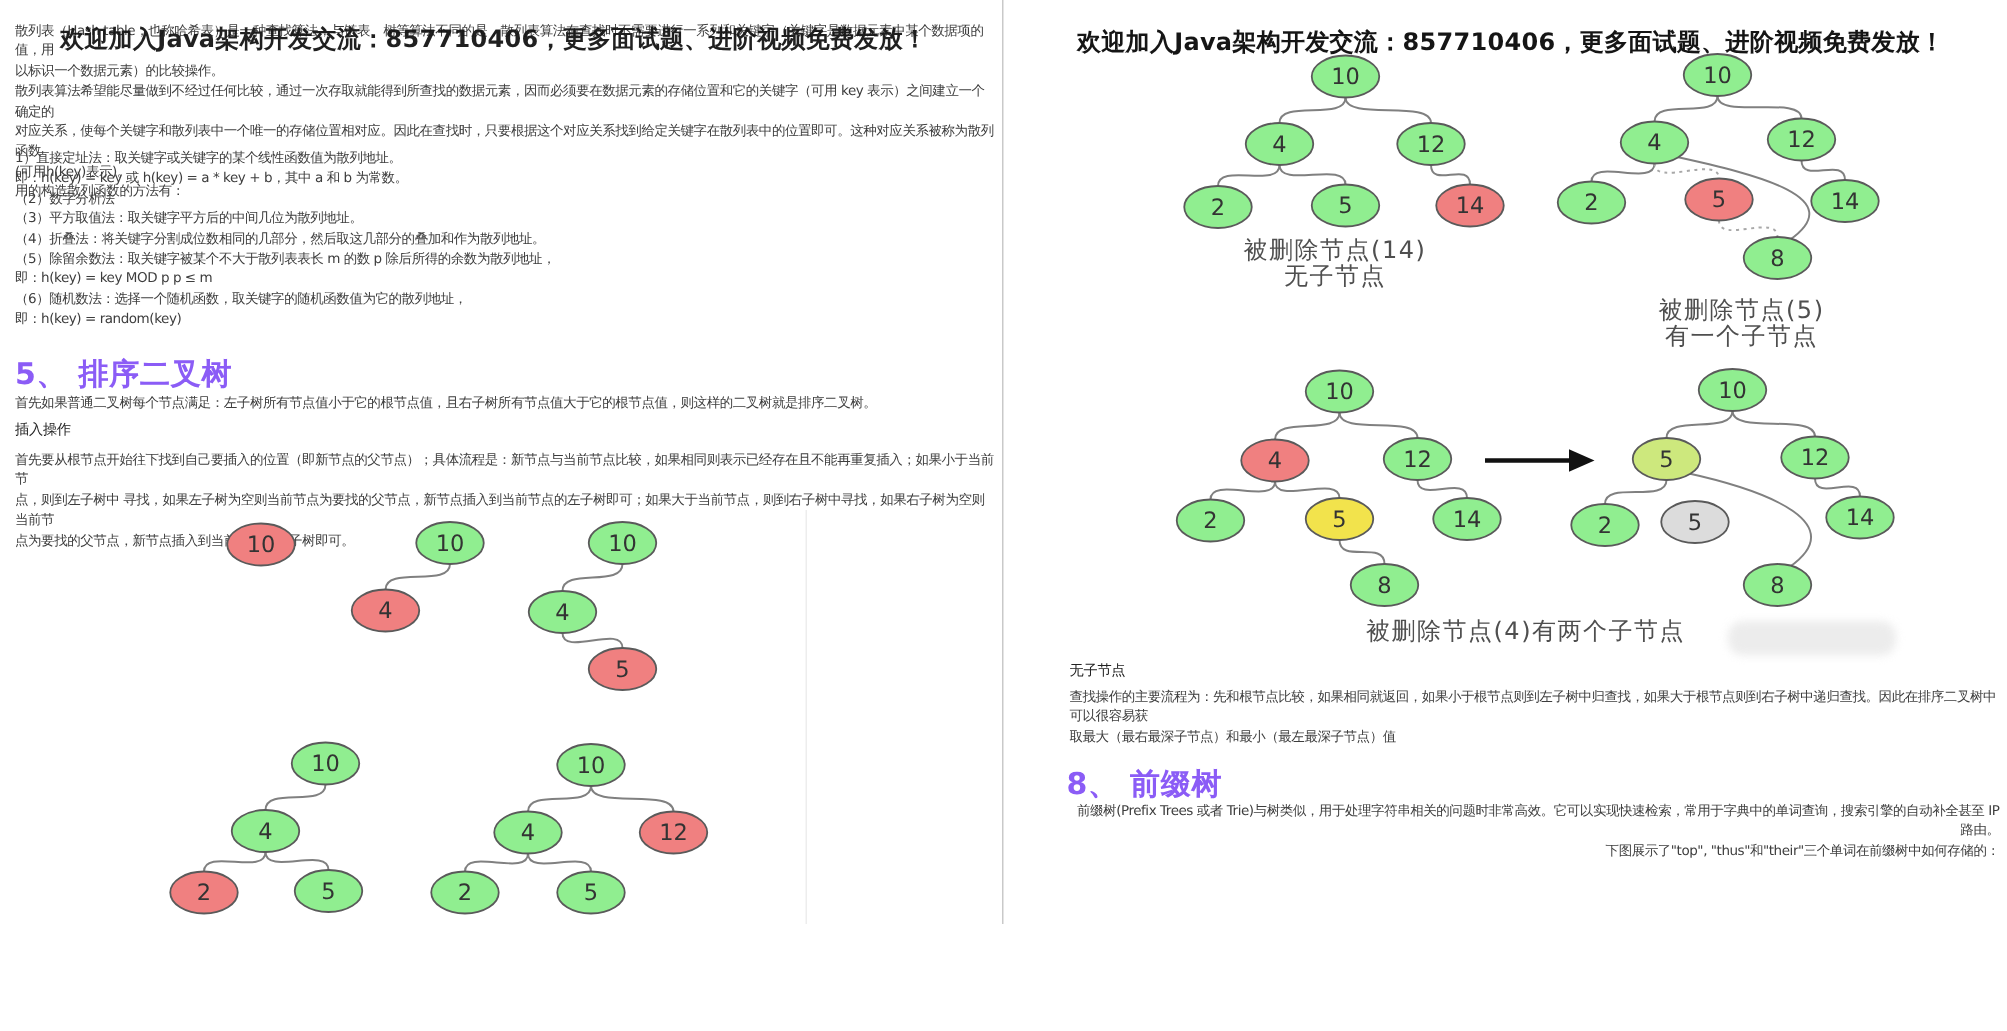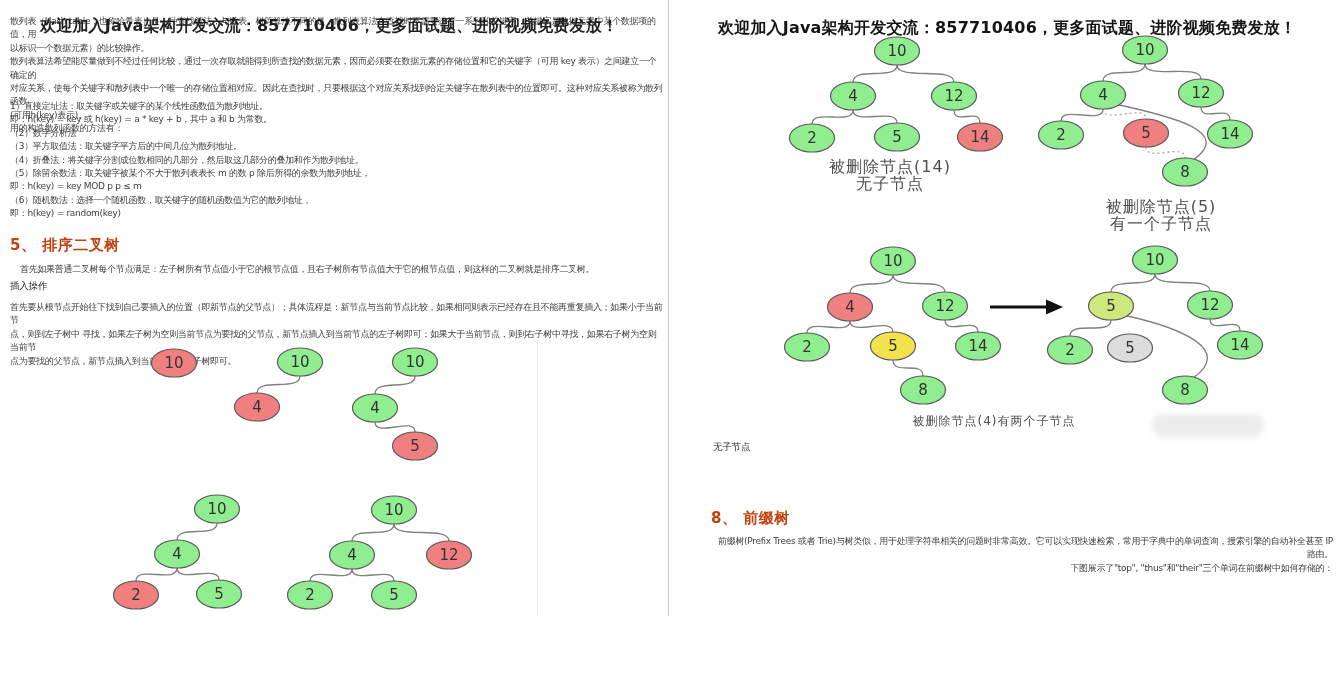--- a/index.html
+++ b/index.html
@@ -10,31 +10,31 @@
   }
   .page{position:absolute;top:0;height:687px;overflow:hidden;background:#fff;}
   .page-left{left:0;width:668px;}
   .page-right{left:668px;width:670px;}
   .divider{position:absolute;top:0;left:668px;width:1px;height:687px;background:#c9c9c9;}
   .img-border{position:absolute;left:537px;top:340px;width:1px;height:347px;background:#ededed;}
   .body-text{
     position:absolute;font-size:9px;line-height:13.4px;letter-spacing:-0.3px;
     color:#3d3d3d;white-space:pre-line;width:655px;
   }
-  .h-num{position:absolute;font-size:15px;font-weight:bold;color:#c2410c;letter-spacing:0.5px;}
+  .h-num{position:absolute;font-size:20px;font-weight:bold;color:#8b5cf6;letter-spacing:0.5px;}
   .sub-b{position:absolute;font-size:9.5px;font-weight:normal;color:#222222;letter-spacing:-0.2px;}
   .watermark{
     position:absolute;font-size:16px;font-weight:bold;color:#151515;
     letter-spacing:0.2px;opacity:0.95;white-space:nowrap;
   }
   .tree-label{
     position:absolute;transform:translateX(-50%);text-align:center;
     color:#4f4f4f;font-size:16px;line-height:17px;white-space:pre-line;letter-spacing:1px;
   }
-  .tree-label.big{font-size:12px;line-height:18px;}
+  .tree-label.big{font-size:16px;line-height:18px;margin-left:23px;}
   .svg-layer{position:absolute;left:0;top:0;}
   .blur-blob{
     position:absolute;background:#e9e9e9;border-radius:10px;filter:blur(3px);opacity:0.85;
   }
 </style>
 </head>
 <body>
 
 <div class="canvas">
 
@@ -49,21 +49,21 @@
     <div class="body-text" style="left:10px;top:100px;">1）直接定址法：取关键字或关键字的某个线性函数值为散列地址。
 即：h(key) = key 或 h(key) = a * key + b，其中 a 和 b 为常数。
 （2）数字分析法
 （3）平方取值法：取关键字平方后的中间几位为散列地址。
 （4）折叠法：将关键字分割成位数相同的几部分，然后取这几部分的叠加和作为散列地址。
 （5）除留余数法：取关键字被某个不大于散列表表长 m 的数 p 除后所得的余数为散列地址，
 即：h(key) = key MOD p p ≤ m
 （6）随机数法：选择一个随机函数，取关键字的随机函数值为它的散列地址，
 即：h(key) = random(key)</div>
     <div class="h-num" style="left:10px;top:236px;">5、 排序二叉树</div>
-    <div class="body-text" style="left:20px;top:263px;">首先如果普通二叉树每个节点满足：左子树所有节点值小于它的根节点值，且右子树所有节点值大于它的根节点值，则这样的二叉树就是排序二叉树。</div>
+    <div class="body-text" style="left:10px;top:263px;">首先如果普通二叉树每个节点满足：左子树所有节点值小于它的根节点值，且右子树所有节点值大于它的根节点值，则这样的二叉树就是排序二叉树。</div>
     <div class="sub-b" style="left:10px;top:280px;">插入操作</div>
     <div class="body-text" style="left:10px;top:301px;">首先要从根节点开始往下找到自己要插入的位置（即新节点的父节点）；具体流程是：新节点与当前节点比较，如果相同则表示已经存在且不能再重复插入；如果小于当前节
 点，则到左子树中 寻找，如果左子树为空则当前节点为要找的父节点，新节点插入到当前节点的左子树即可；如果大于当前节点，则到右子树中寻找，如果右子树为空则当前节
 点为要找的父节点，新节点插入到当前节点的右子树即可。</div>
     <svg class="svg-layer" width="668" height="687" viewBox="0 0 668 687">
         <g>
           <ellipse cx="174" cy="363" rx="22.5" ry="14" fill="#F08080" stroke="#5a5a5a" stroke-width="1.2"></ellipse>
           <text x="174" y="368" text-anchor="middle" font-size="15" fill="#333333">10</text>
         </g>
         <g>
@@ -217,19 +217,21 @@
         <line x1="322" y1="307" x2="378" y2="307" stroke="#111111" stroke-width="3"></line>
         <polygon points="378,299.5 395,307 378,314.5" fill="#111111"></polygon>
       </svg>
     <div class="tree-label" style="left:222px;top:158px;">被删除节点(14)
 无子节点</div>
     <div class="tree-label" style="left:493px;top:198px;">被删除节点(5)
 有一个子节点</div>
     <div class="tree-label big" style="left:326px;top:412px;">被删除节点(4)有两个子节点</div>
     <div class="blur-blob" style="left:484px;top:414px;width:112px;height:23px;"></div>
     <div class="sub-b" style="left:45px;top:441px;">无子节点</div>
+    <div class="body-text" style="left:45px;top:459px;width:620px;">查找操作的主要流程为：先和根节点比较，如果相同就返回，如果小于根节点则到左子树中归查找，如果大于根节点则到右子树中递归查找。因此在排序二叉树中可以很容易获
+取最大（最右最深子节点）和最小（最左最深子节点）值</div>
     <div class="h-num" style="left:43px;top:509px;">8、 前缀树</div>
     <div class="body-text" style="left:45px;top:535px;width:620px;text-align:right;">前缀树(Prefix Trees 或者 Trie)与树类似，用于处理字符串相关的问题时非常高效。它可以实现快速检索，常用于字典中的单词查询，搜索引擎的自动补全甚至 IP 路由。
 下图展示了"top", "thus"和"their"三个单词在前缀树中如何存储的：</div>
   </div>
 
   <div class="divider"></div>
 </div>
 
 </body></html>

